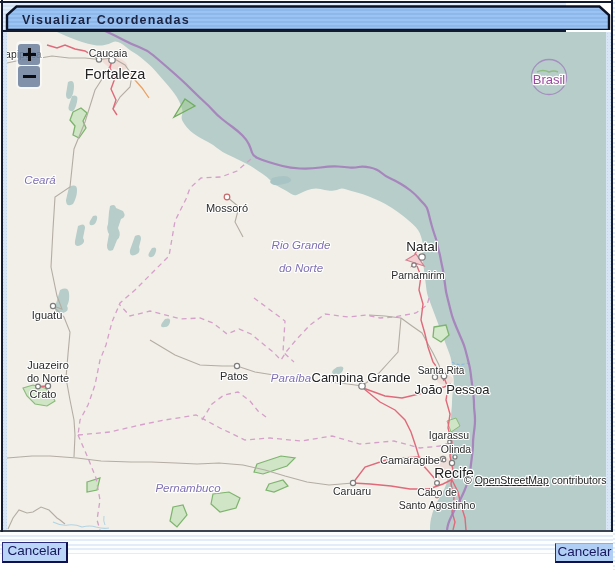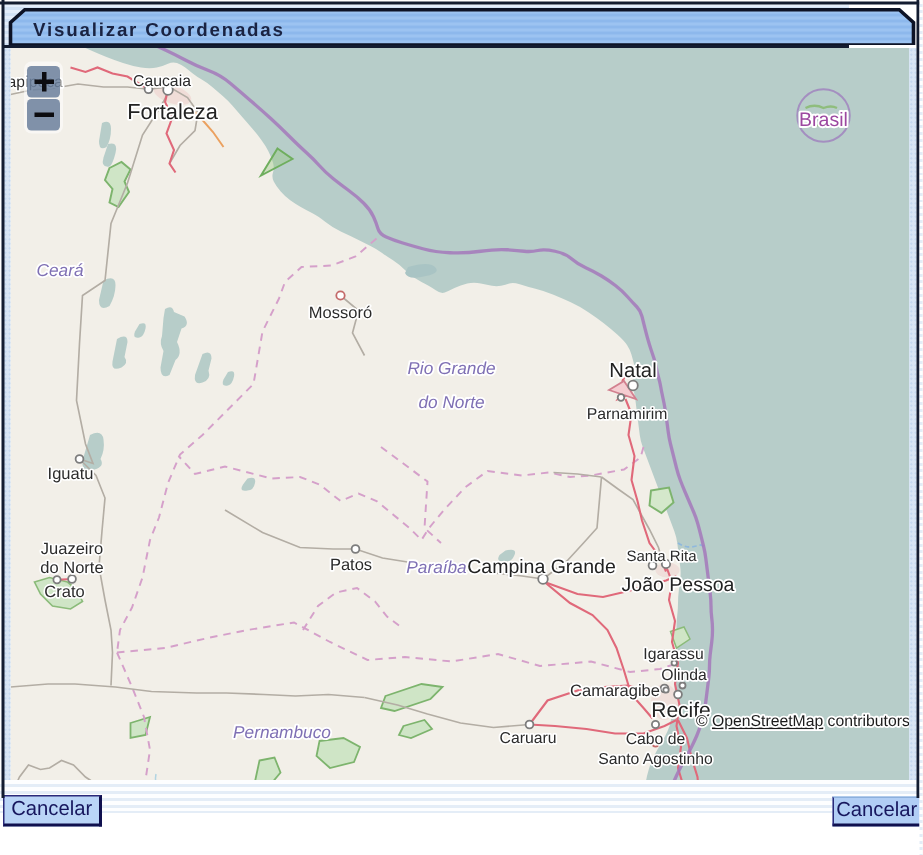--- a/index.html
+++ b/index.html
@@ -14,21 +14,21 @@
 #titlebar{position:absolute;left:2px;top:3px;width:564px;height:27px;background:repeating-linear-gradient(to bottom,#e3edfa 0px,#e3edfa 2px,#d2e2f5 2px,#d2e2f5 4px);border-bottom:2px solid #131c30;}
 #tabsvg{position:absolute;left:0;top:0;}
 #tabtext{position:absolute;left:20px;top:10px;font-size:12.5px;font-weight:bold;letter-spacing:1.2px;color:#1a2342;}
 
 #lstrip{position:absolute;left:2px;top:32px;width:5px;height:498px;background:#d8e5f4;background-image:radial-gradient(circle,#c3d7ef 34%,rgba(0,0,0,0) 35%);background-size:3px 3px;}
 #rstrip{position:absolute;left:606px;top:32px;width:5px;height:498px;background:#d8e5f4;background-image:radial-gradient(circle,#c3d7ef 34%,rgba(0,0,0,0) 35%);background-size:3px 3px;}
 
 #map{position:absolute;left:7px;top:32px;width:599px;height:498px;background:#f2efe8;overflow:hidden;}
 #mapborder{position:absolute;left:0px;top:530px;width:613px;height:2px;background:#3c4452;}
 
-#bottombar{position:absolute;left:0px;top:520px;width:613px;height:22px;background:repeating-linear-gradient(to bottom,#fdfeff 0px,#fdfeff 2.6px,#e4edf7 2.6px,#e4edf7 4.6px);}
+#bottombar{position:absolute;left:0px;top:532px;width:613px;height:22px;background:repeating-linear-gradient(to bottom,#fdfeff 0px,#fdfeff 2.6px,#e4edf7 2.6px,#e4edf7 4.6px);}
 .btn{position:absolute;font-size:13.5px;color:#17175e;text-align:center;line-height:16px;}
 #cancelar{left:2px;top:10px;width:63px;height:18px;background:#bad5f7;border:1px solid #2a2a7a;border-right:2px solid #10104e;border-bottom:2px solid #10104e;}
 #concluir{left:555px;top:11px;width:57px;height:17px;background:#b1cef5;border-top:1px solid #8cb0dd;border-left:1px solid #2a2a7a;border-bottom:2px solid #10104e;}
 
 #zoomwrap{position:absolute;left:9px;top:9px;width:26px;height:48px;background:rgba(255,255,255,0.5);border-radius:5px;}
 .zbtn{position:absolute;left:2px;width:22px;height:21.5px;background:rgba(80,105,140,0.72);border-radius:3px;}
 #zplus{top:2.5px;}
 #zminus{top:24.5px;}
 .zbtn .h{position:absolute;left:5px;top:9px;width:12.5px;height:3.5px;background:#0c0c10;}
 .zbtn .v{position:absolute;left:9.5px;top:4.5px;width:3.5px;height:12.5px;background:#0c0c10;}

